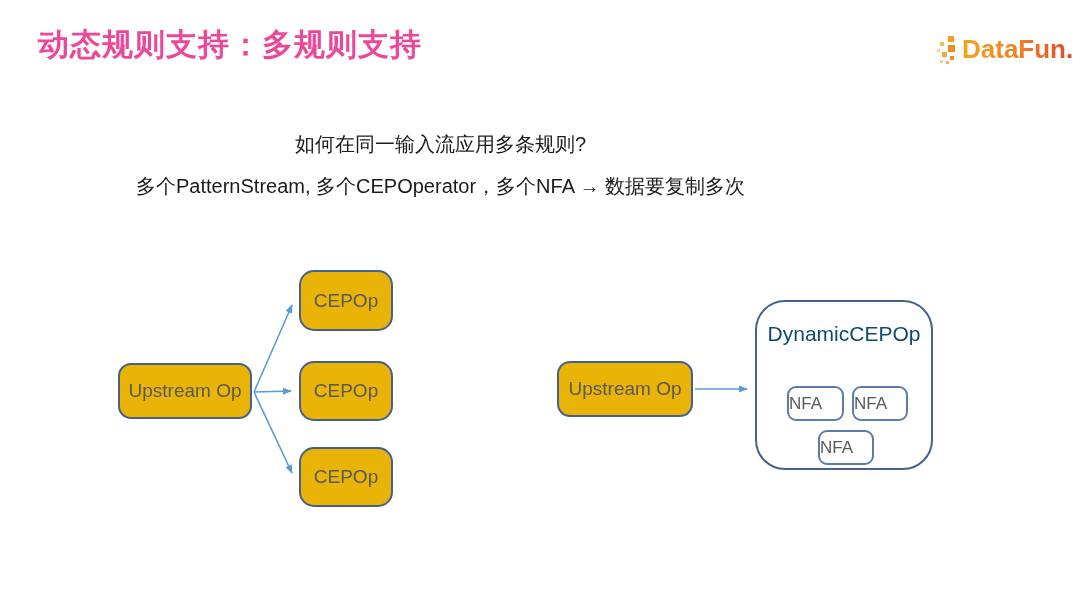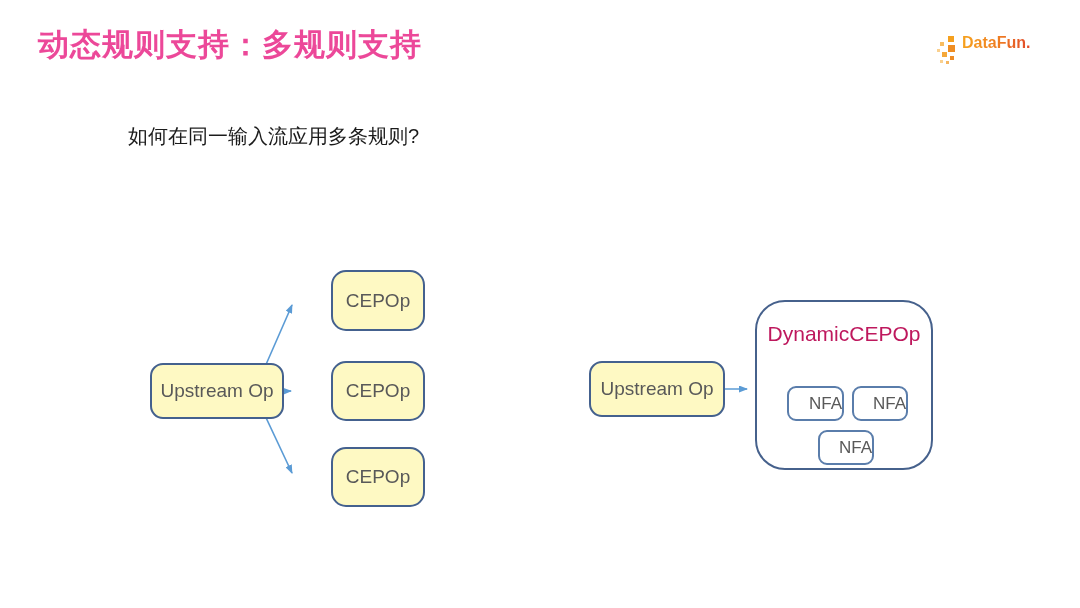--- a/index.html
+++ b/index.html
@@ -22,75 +22,74 @@
   }
   
   .logo {
     position: absolute;
     top: 30px; left: 936px;
     width: 130px; height: 40px;
   }
   .logo-squares { position: absolute; left: 0; top: 2px; }
   .logo-text {
     position: absolute; left: 26px; top: 4px;
-    font-size: 16px;
+    font-size: 26px;
     font-weight: 800;
     font-style: normal;
     letter-spacing: 0px;
     background: linear-gradient(90deg, #f6a21d 0%, #ef7c22 55%, #e1492a 100%);
     -webkit-background-clip: text;
     background-clip: text;
     color: transparent;
   }
   
   .body-text {
     position: absolute;
     left: 124px; top: 117px;
     font-size: 20px;
     line-height: 30px;
     color: #1b1b1b;
   }
-  .body-text p { margin: 4px; text-align: center; }
+  .body-text p { margin: 12px; text-align: center; }
   .body-text p.spaced { margin-top: 22px; }
   
   .node {
     position: absolute;
     border: 2px solid #44618e;
     border-radius: 13px;
-    background: #fef9c3;
+    background: #eab308;
     display: flex;
     align-items: center;
     justify-content: center;
     color: #595959;
     font-size: 19px;
-    margin-left: 32px;
   }
   .cepop { border-radius: 15px; }
   .dynamic-container {
     position: absolute;
     left: 755px; top: 300px;
     width: 178px; height: 170px;
     border: 2px solid #46618c;
     border-radius: 30px;
     background: #ffffff;
   }
   .dynamic-label {
     margin-top: 20px;
     text-align: center;
-    color: #be185d;
+    color: #0c4a6e;
     font-size: 21px;
   }
   .nfa {
     position: absolute;
     border: 2px solid #5a7dab;
     border-radius: 9px;
     background: #ffffff;
     display: flex;
     align-items: center;
-    justify-content: flex-end;
+    justify-content: flex-start;
     color: #595959;
     font-size: 17px;
   }
   .arrows {
     position: absolute;
     left: 0; top: 0;
     pointer-events: none;
   }
   .arrow-line { stroke: #5b9bd5; stroke-width: 1.6; }
 </style>
@@ -110,20 +109,21 @@
       <rect x="6" y="20" width="5" height="5" fill="#f5a83a"></rect>
       <rect x="14" y="24" width="4" height="4" fill="#ee8c25"></rect>
       <rect x="4" y="28" width="3" height="3" fill="#f8bc5e" opacity="0.7"></rect>
       <rect x="10" y="29" width="3" height="3" fill="#f3a43a" opacity="0.8"></rect>
     </svg>
     <span class="logo-text">DataFun.</span>
   </div>
 
   <div class="body-text">
     <p>如何在同一输入流应用多条规则?</p>
+    <p>多个PatternStream, 多个CEPOperator，多个NFA → 数据要复制多次</p>
   </div>
 
   <svg class="arrows" width="1080" height="608" viewBox="0 0 1080 608">
     <defs>
       <marker id="ah" markerWidth="9" markerHeight="7" refX="8" refY="3.5" orient="auto" markerUnits="userSpaceOnUse">
         <path d="M0,0 L9,3.5 L0,7 Z" fill="#5b9bd5"></path>
       </marker>
     </defs>
     <line class="arrow-line" x1="254" y1="392" x2="292" y2="305" marker-end="url(#ah)"></line>
     <line class="arrow-line" x1="254" y1="392" x2="291" y2="391" marker-end="url(#ah)"></line>

